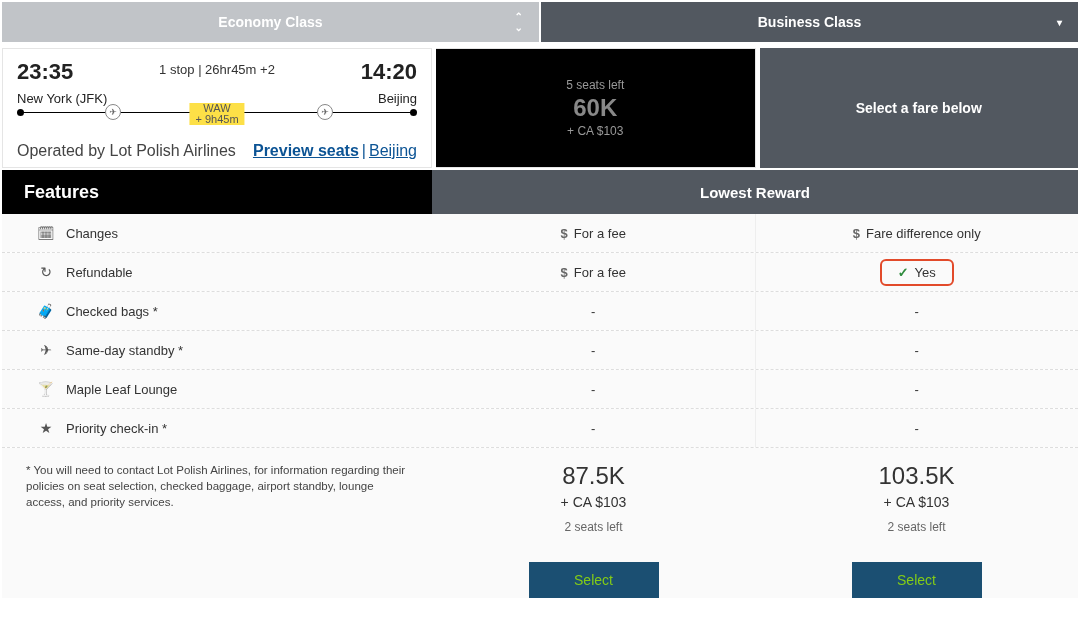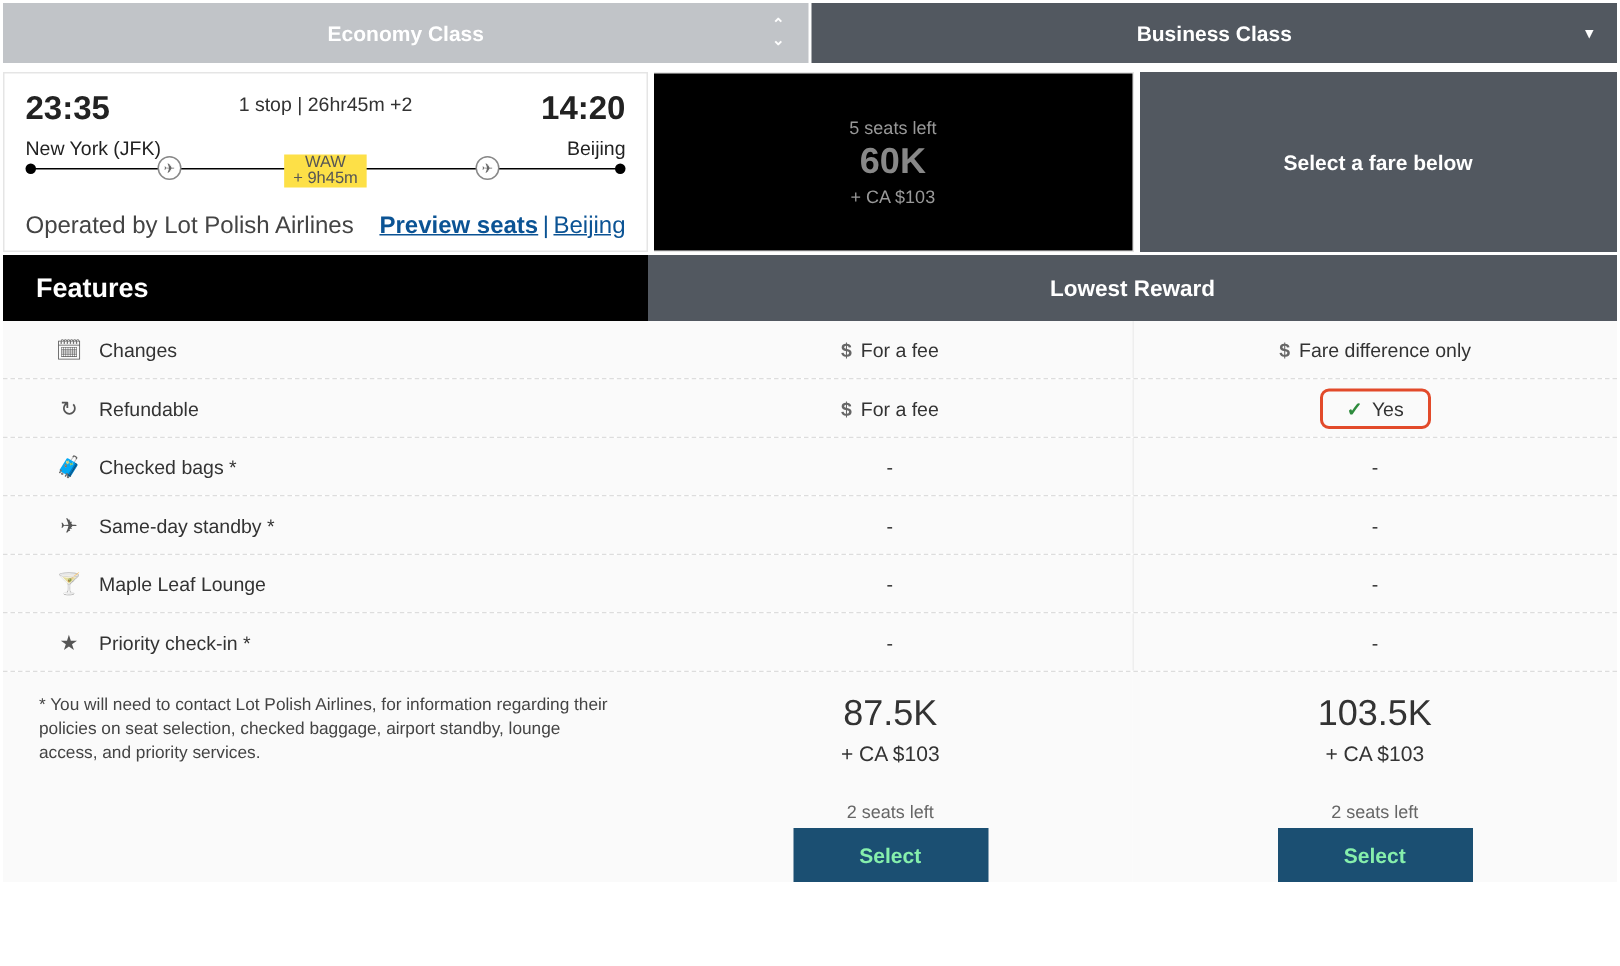--- a/index.html
+++ b/index.html
@@ -55,22 +55,22 @@
 .ic{width:16px;height:16px;display:inline-flex;align-items:center;justify-content:center;font-size:14px;color:#555}
 .dollar:before{content:"$";font-weight:700;margin-right:6px;color:#666}
 .hl{border:2px solid #e24a2a;border-radius:6px;padding:4px 16px;display:inline-flex;align-items:center;gap:6px}
 .chk{color:#2e8b3d;font-weight:700}
 
 .footer-row{display:flex}
 .disc{flex:0 0 430px;padding:14px 24px 14px 24px;font-size:11.5px;color:#444;line-height:1.4;background:#fafafa}
 .sel-col{flex:1;background:#fafafa;display:flex;flex-direction:column;align-items:center;padding-top:14px;gap:4px}
 .pts{font-size:24px;color:#333}
 .cash{font-size:14px;color:#333}
-.seats2{font-size:12px;color:#666;margin-top:20px}
-.sel-btn{margin-top:0;background:#1b4f72;color:#86efac;border:none;width:130px;height:36px;font-size:14px;font-weight:700;cursor:pointer}
+.seats2{font-size:12px;color:#666;margin-top:6px}
+.sel-btn{margin-top:24px;background:#1b4f72;color:#84cc16;border:none;width:130px;height:36px;font-size:14px;font-weight:400;cursor:pointer}
 </style>
 </head>
 <body>
 
 <div class="top-row">
   <div class="class-tab econ">
       <span>Economy Class</span>
       <span class="caret"></span>
     </div>
   <div class="class-tab biz">

